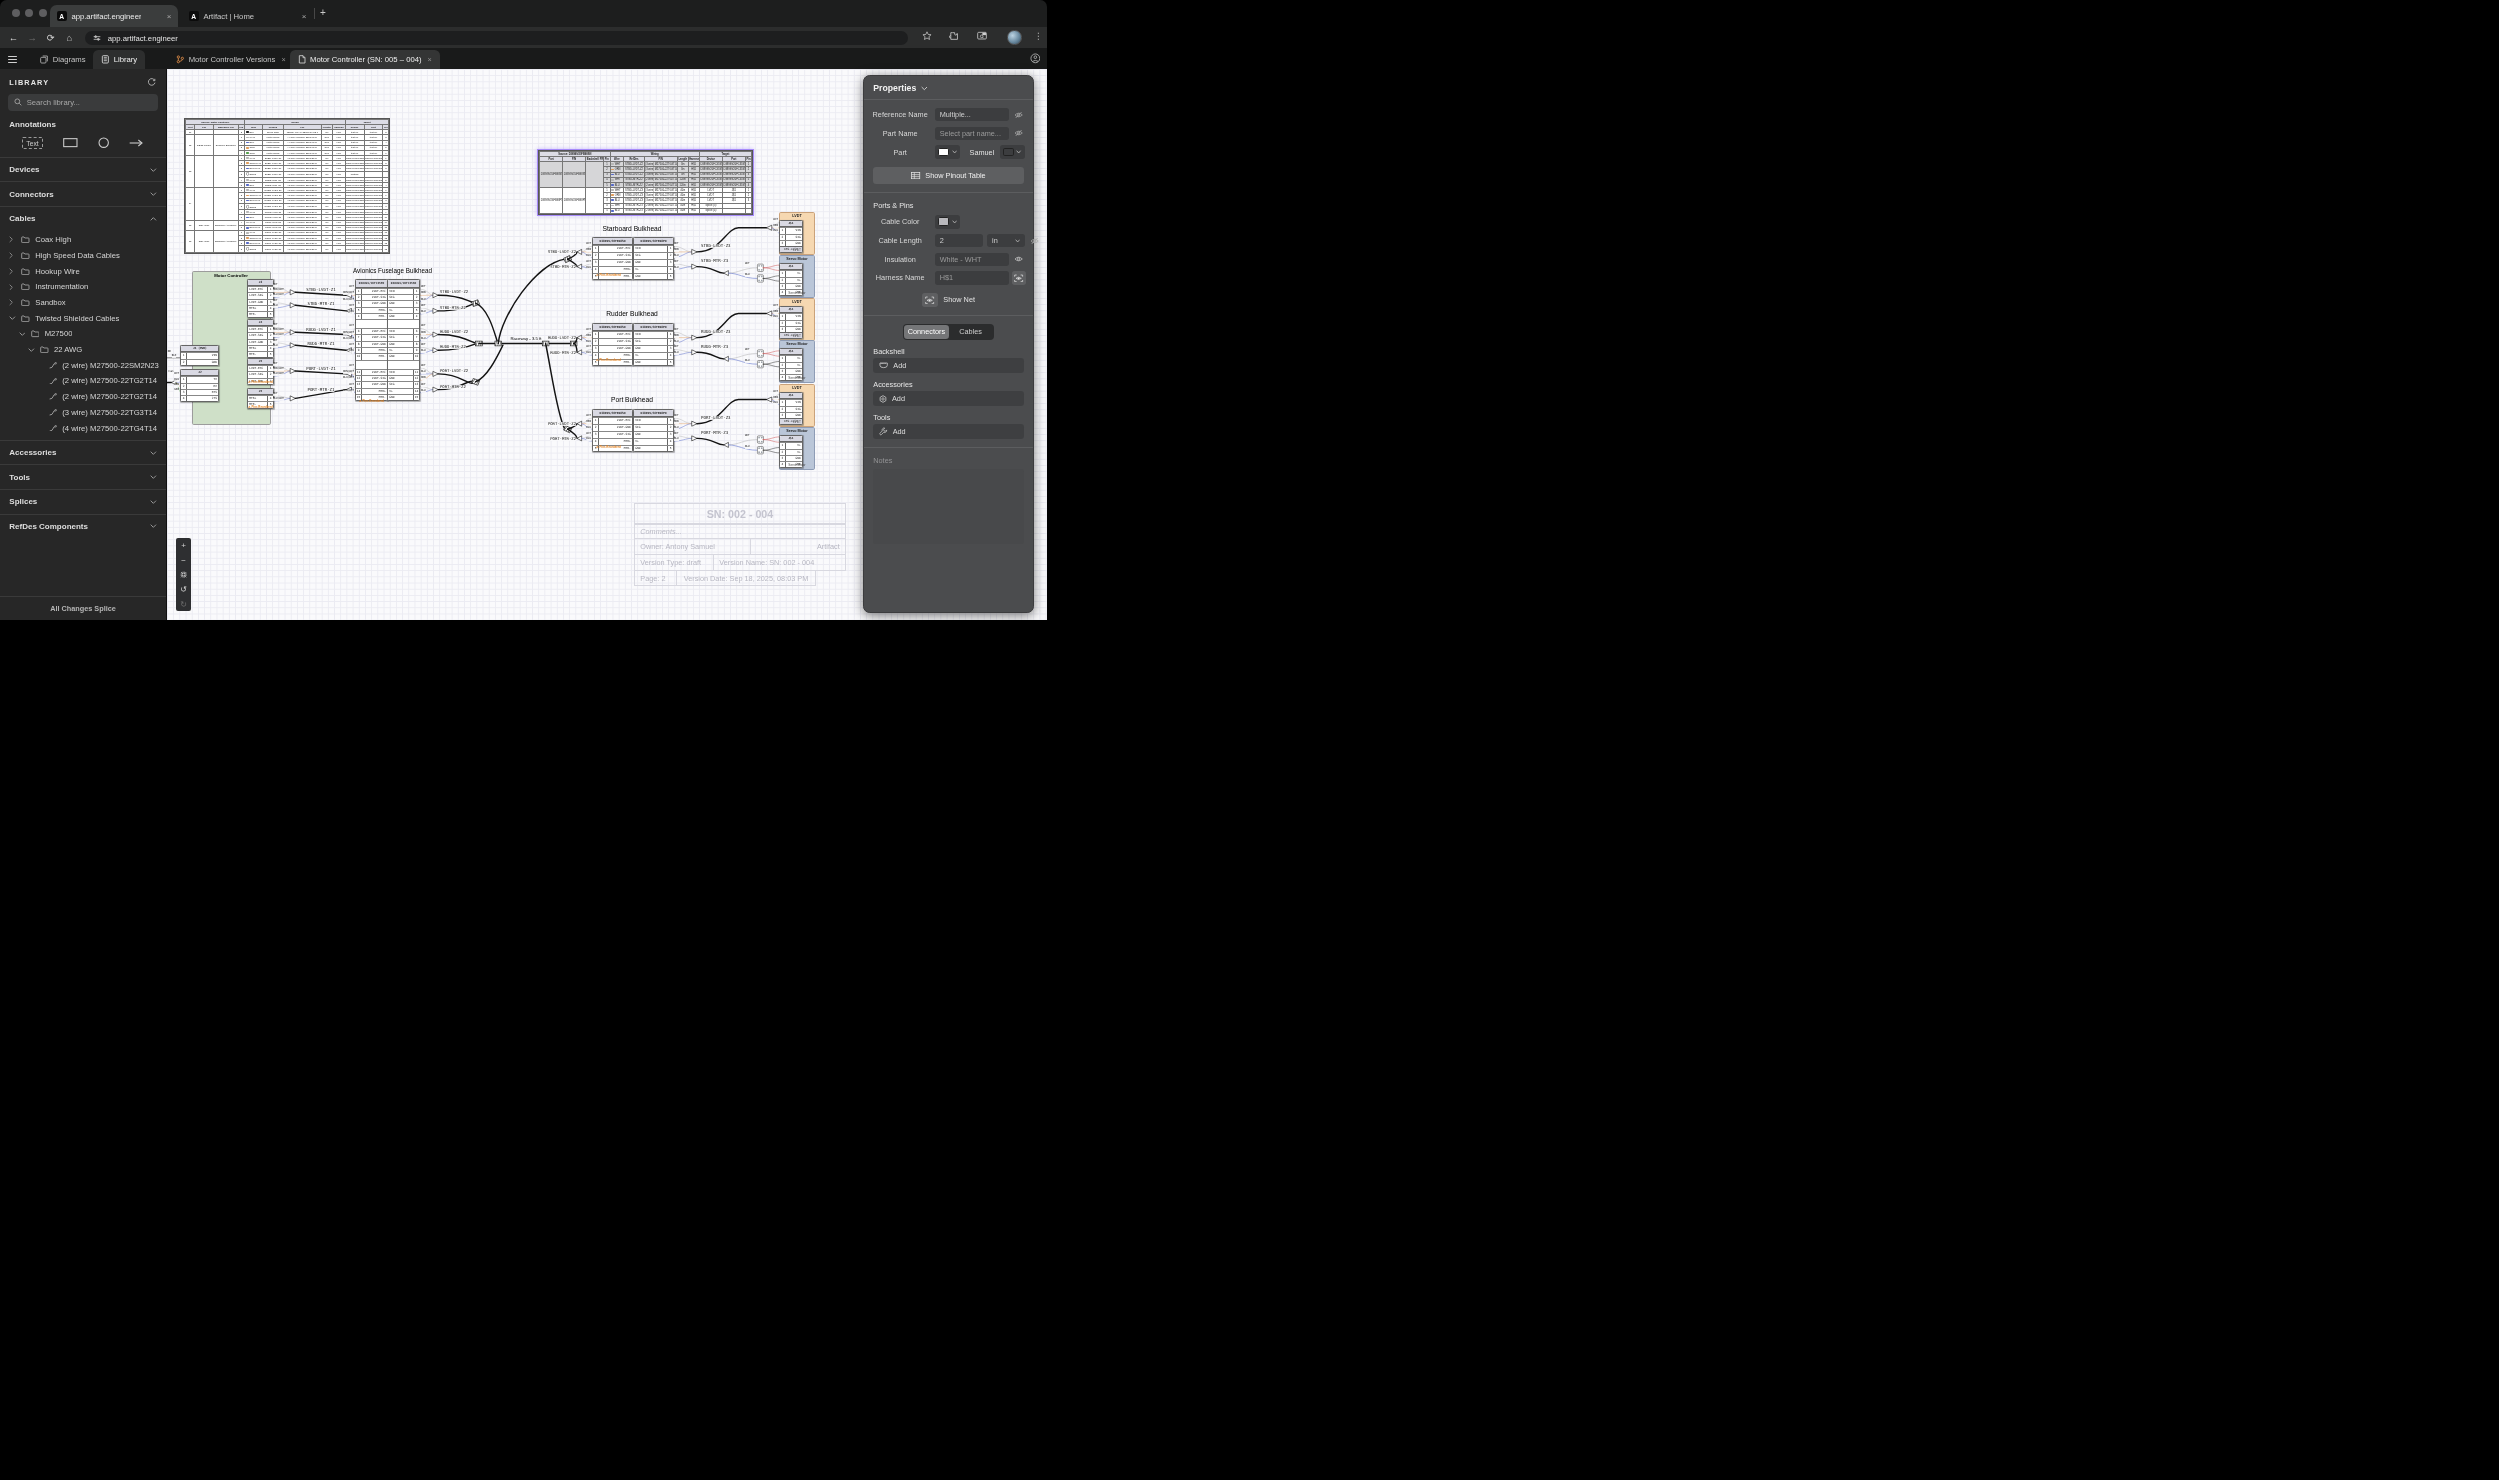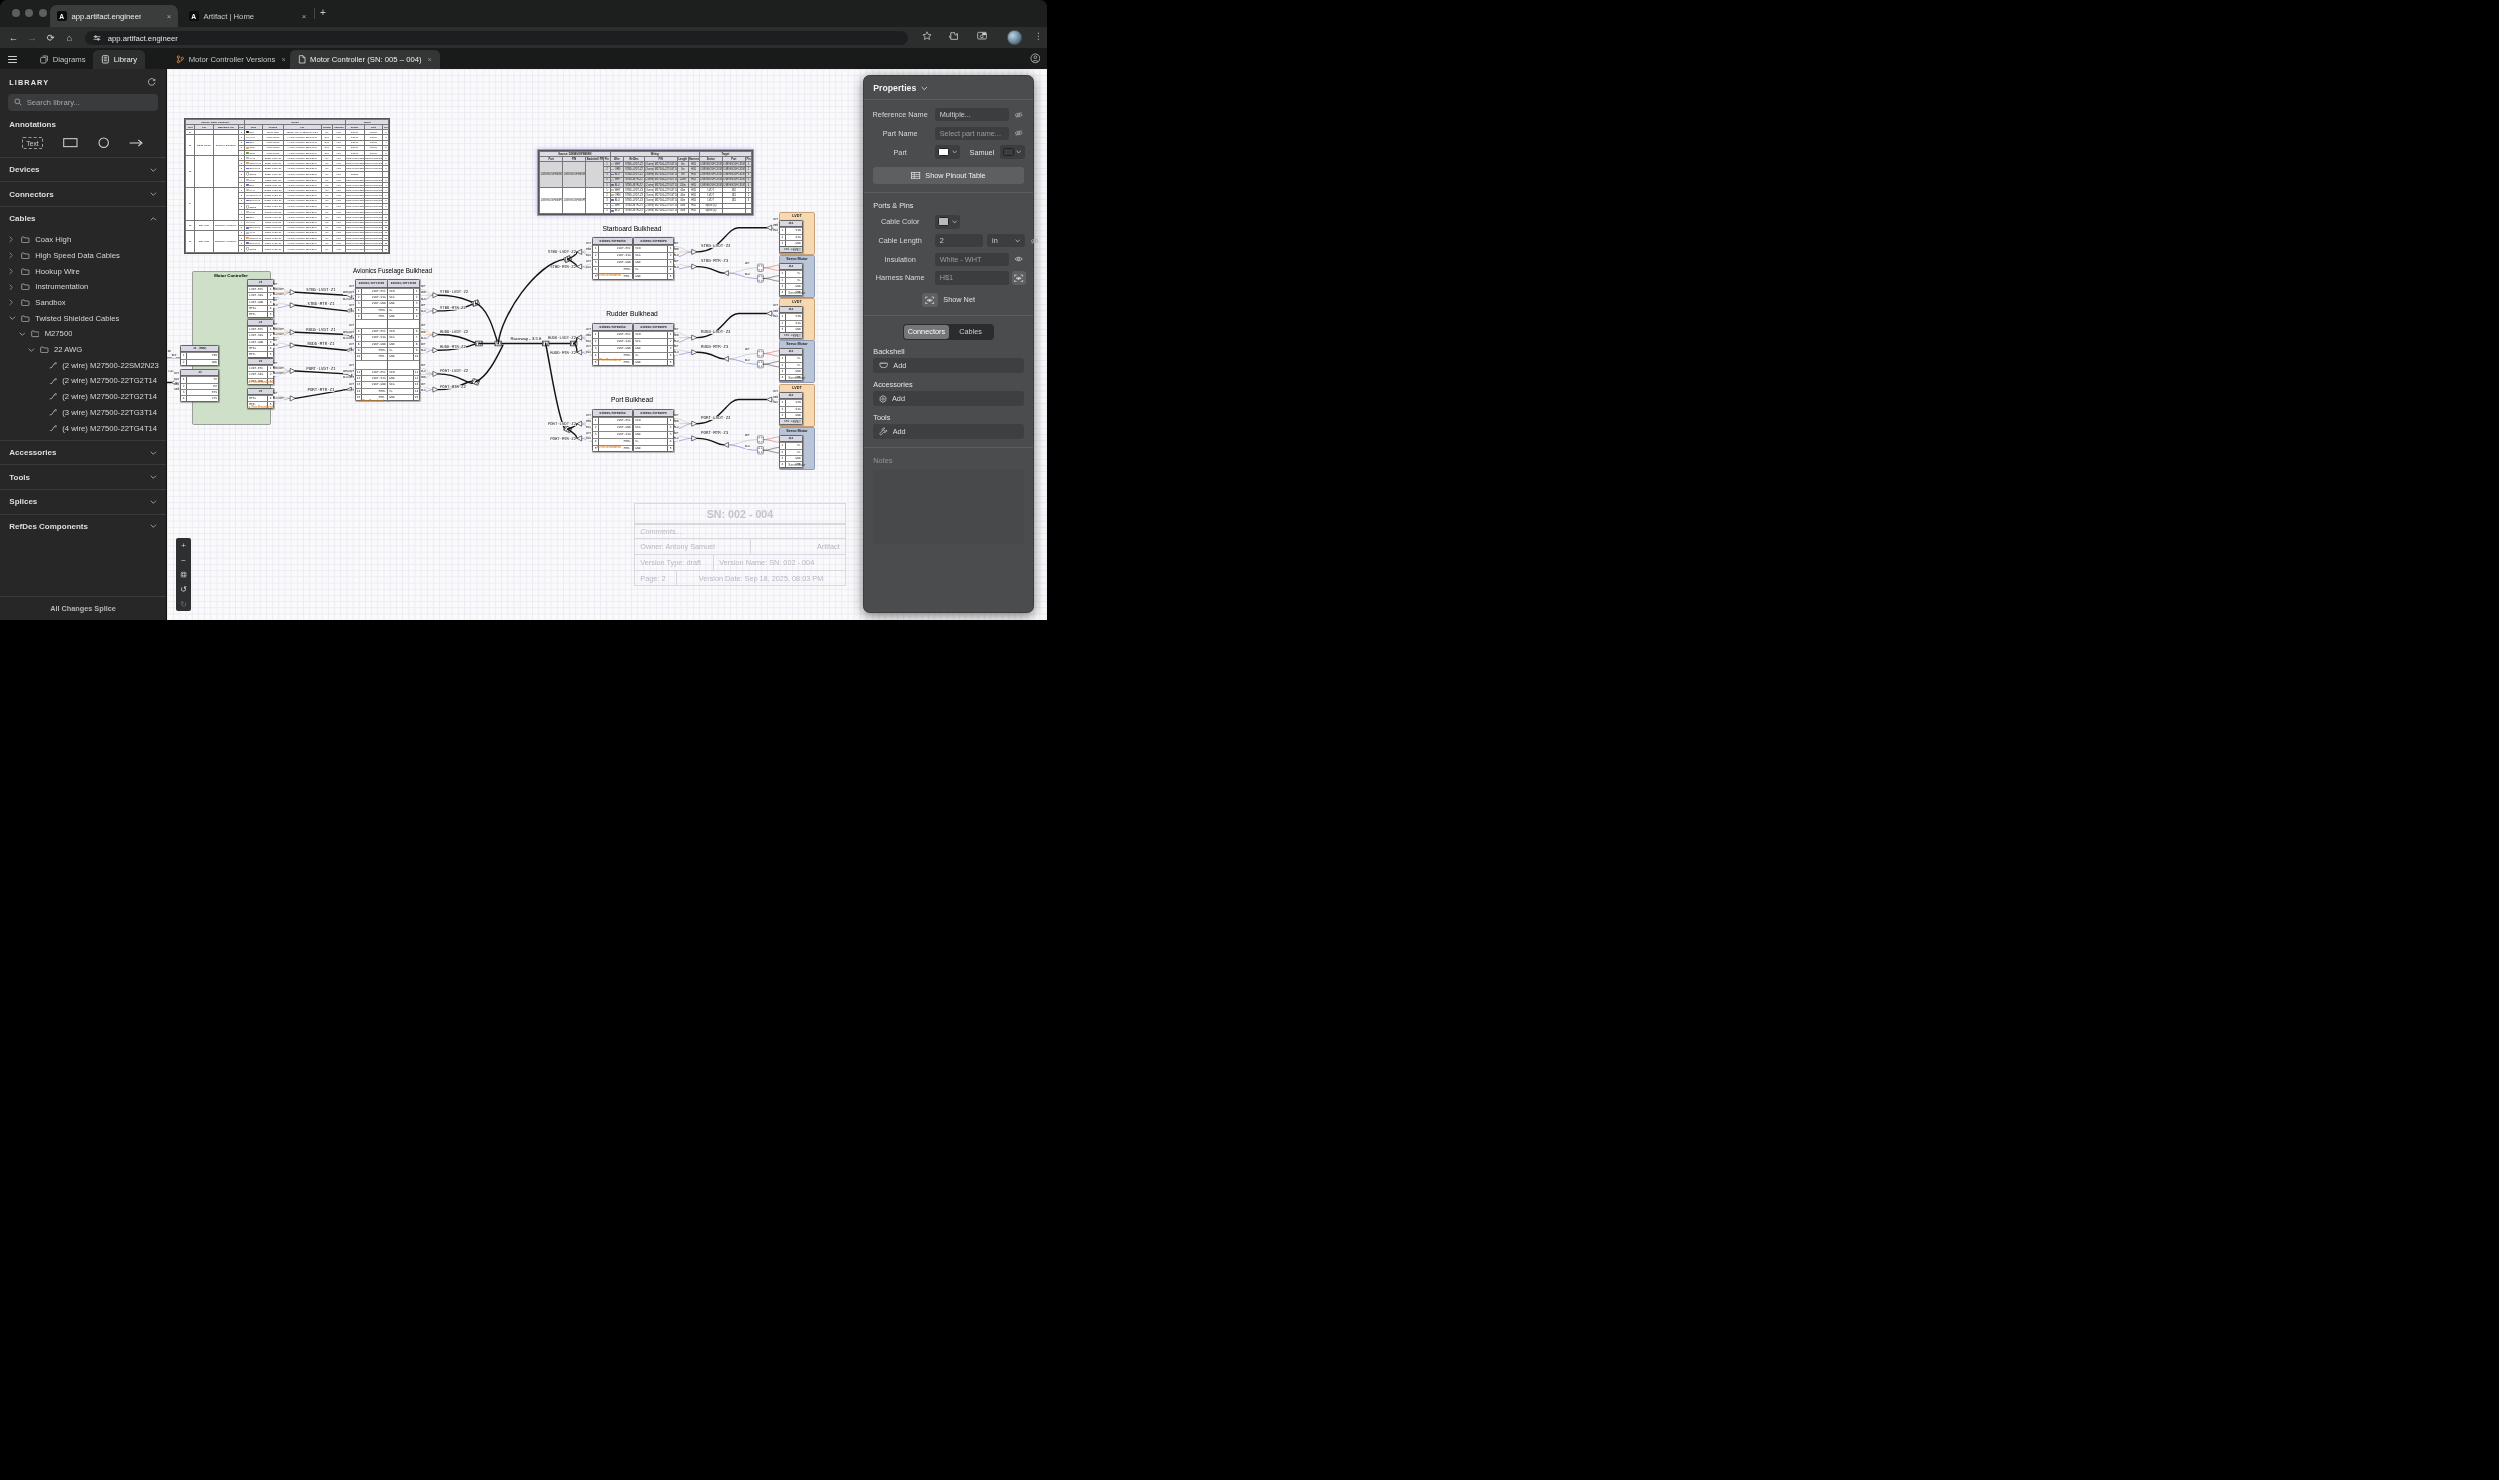--- a/index.html
+++ b/index.html
@@ -1782,21 +1782,21 @@
     </div>
     <div class="sublab" style="left: 612px; top: 394px; width: 36px; font-size: 3.2px;">Servo Motor</div>
     <div class="abs" id="tblock" style="left: 467px; top: 434px; width: 212px; height: 83px;">
       <div class="cell" style="left:0;top:0;width:212px;height:21.4px;justify-content:center;font-size:10.7px;font-weight:bold;color:#c4c4cf">SN: 002 - 004</div>
       <div class="cell" style="left:0;top:21px;width:212px;height:15.4px;font-style:italic">Comments...</div>
       <div class="cell" style="left:0;top:35px;width:117px;height:16.7px">Owner: Antony Samuel</div>
       <div class="cell" style="left:116px;top:35px;width:96px;height:16.7px;justify-content:flex-end">Artifact</div>
       <div class="cell" style="left:0;top:51px;width:80px;height:16.7px">Version Type: draft</div>
       <div class="cell" style="left:79px;top:51px;width:133px;height:16.7px">Version Name: SN: 002 - 004</div>
       <div class="cell" style="left:0;top:67px;width:43px;height:16px">Page: 2</div>
-      <div class="cell" style="left:42px;top:67px;width:170px;height:16px;justify-content:center">Version Date: Sep 18, 2025, 08:03 PM</div>
+      <div class="cell" style="left:42px;top:67px;width:140px;height:16px;justify-content:center">Version Date: Sep 18, 2025, 08:03 PM</div>
     </div>
     <div class="abs" id="zctrl" style="left: 9.3px; top: 469px;">
       <div class="zbtn">+</div>
       <div class="zbtn">−</div>
       <div class="zbtn">
         <svg width="7.3" height="7.3" viewBox="0 0 11 11">
           <g stroke="#cfcfcf" stroke-width="1.1" fill="none">
             <path d="M4.5 1 V4.5 H1 M4.5 4.5 L1.5 1.5"></path>
             <path d="M6.5 1 V4.5 H10 M6.5 4.5 L9.5 1.5"></path>
             <path d="M4.5 10 V6.5 H1 M4.5 6.5 L1.5 9.5"></path>

